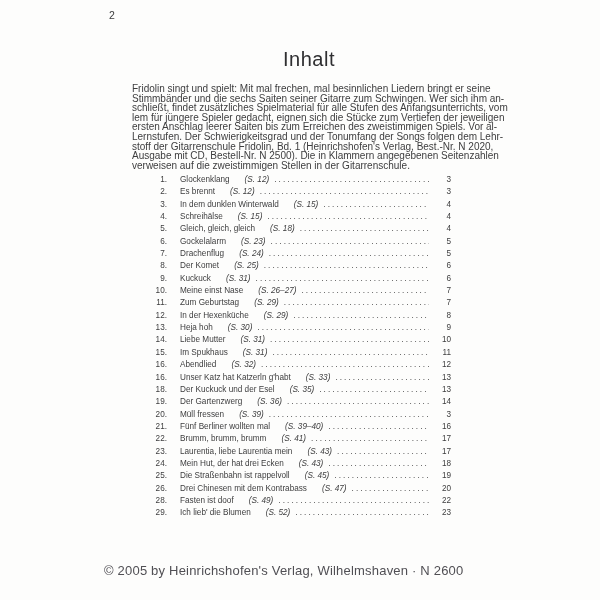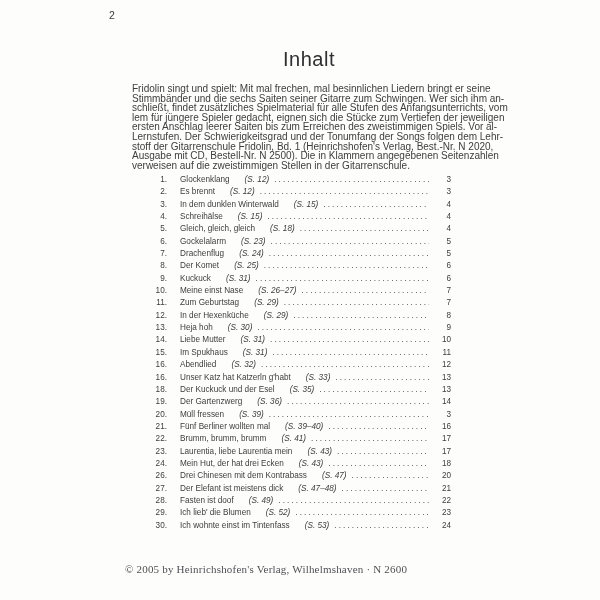--- a/index.html
+++ b/index.html
@@ -58,24 +58,23 @@
     color: #4a4a4a;
   }
   .toc-row .leader::after {
     content: "..........................................................................................................................................";
     letter-spacing: 2.1px;
   }
   .toc-row .pg {
     flex: none; width: 15px; text-align: right;
   }
   .footer {
-    position: absolute; left: 125px; top: 563px;
-    font-size: 11px; letter-spacing: 0.2px;
+    position: absolute; left: 104px; top: 563px;
+    font-size: 13px; letter-spacing: 0.2px;
     color: #504f54;
-    font-family: Liberation Serif, serif;
   }
 </style>
 </head>
 <body>
 
 <div class="scan-page">
 
   <div class="page-number">2</div>
 
   <h1 class="page-title">Inhalt</h1>
@@ -255,51 +254,44 @@
     <span class="pg">17</span>
   </div>
       <div class="toc-row">
     <span class="num">24.</span>
     <span class="title">Mein Hut, der hat drei Ecken</span>
     <span class="ref">(S. 43)</span>
     <span class="leader"></span>
     <span class="pg">18</span>
   </div>
       <div class="toc-row">
+    <span class="num">25.</span>
+    <span class="title">Die Straßenbahn ist rappelvoll</span>
+    <span class="ref">(S. 45)</span>
+    <span class="leader"></span>
+    <span class="pg">19</span>
+  </div>
+      <div class="toc-row">
     <span class="num">26.</span>
     <span class="title">Drei Chinesen mit dem Kontrabass</span>
     <span class="ref">(S. 47)</span>
     <span class="leader"></span>
     <span class="pg">20</span>
   </div>
       <div class="toc-row">
-    <span class="num">27.</span>
-    <span class="title">Der Elefant ist meistens dick</span>
-    <span class="ref">(S. 47–48)</span>
-    <span class="leader"></span>
-    <span class="pg">21</span>
-  </div>
-      <div class="toc-row">
     <span class="num">28.</span>
     <span class="title">Fasten ist doof</span>
     <span class="ref">(S. 49)</span>
     <span class="leader"></span>
     <span class="pg">22</span>
   </div>
       <div class="toc-row">
     <span class="num">29.</span>
     <span class="title">Ich lieb' die Blumen</span>
     <span class="ref">(S. 52)</span>
     <span class="leader"></span>
     <span class="pg">23</span>
   </div>
-      <div class="toc-row">
-    <span class="num">30.</span>
-    <span class="title">Ich wohnte einst im Tintenfass</span>
-    <span class="ref">(S. 53)</span>
-    <span class="leader"></span>
-    <span class="pg">24</span>
-  </div>
     </div>
 
   <div class="footer">© 2005 by Heinrichshofen's Verlag, Wilhelmshaven · N 2600</div>
 
 </div>
 
 </body></html>

